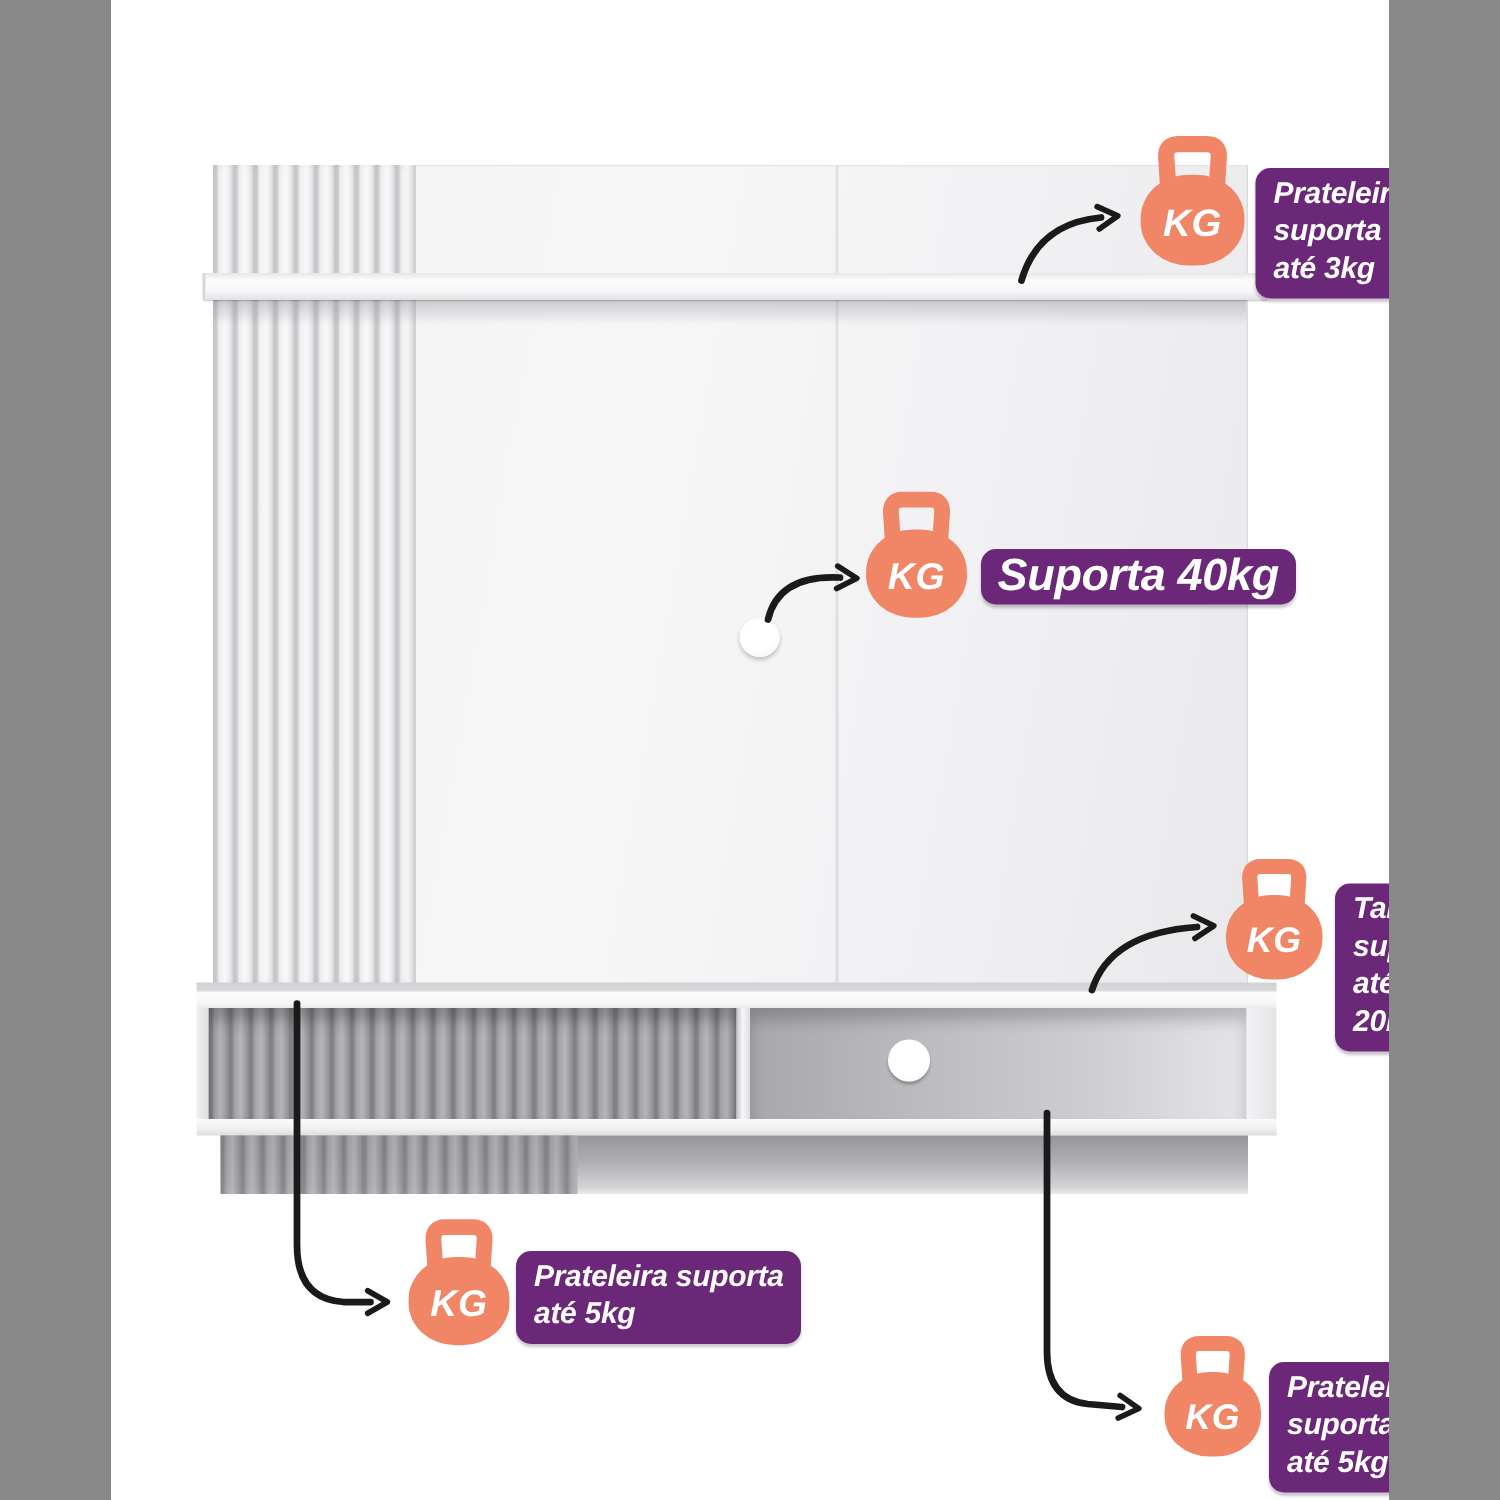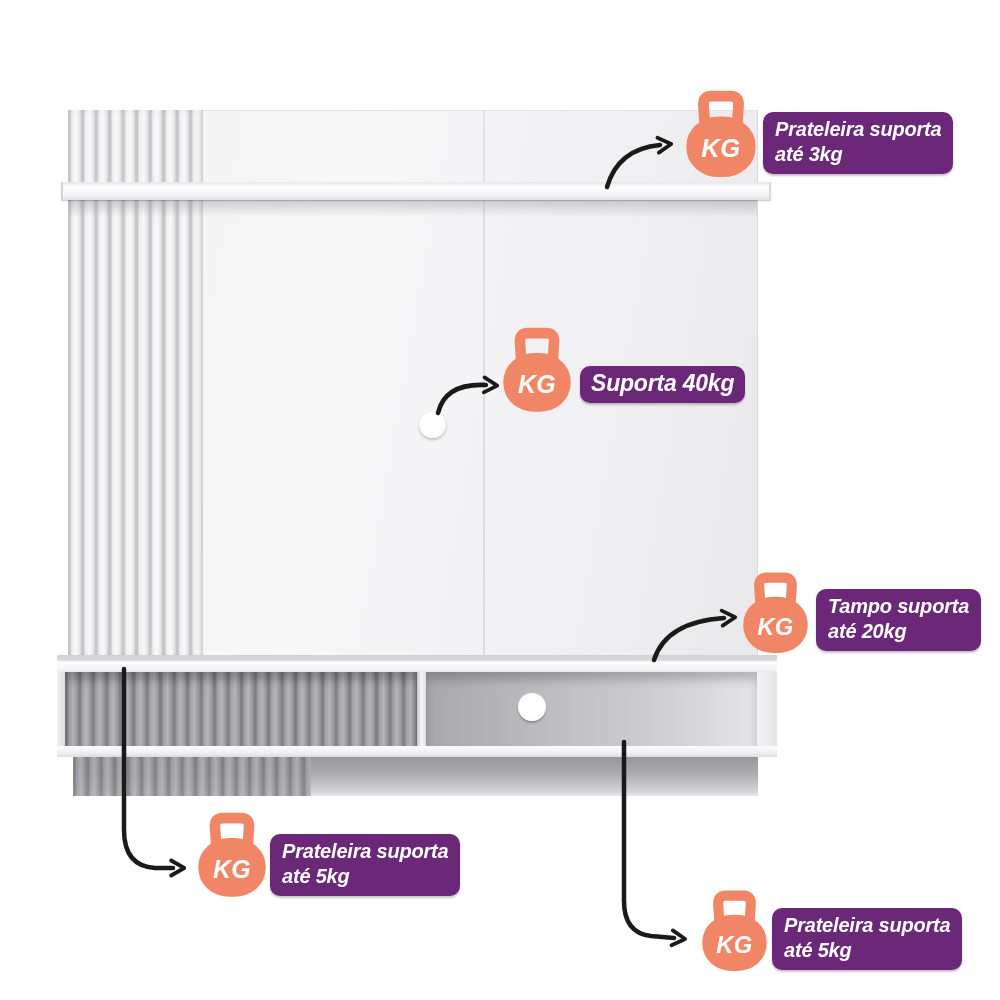--- a/index.html
+++ b/index.html
@@ -6,21 +6,21 @@
     --kettlebell_bg:#F08666;
     --kettlebell_text:#FFFFFF;
     --label_bg:#6B2878;
     --label_text:#FFFFFF;
     --arrow:#1A1A1A;
     --canvas_bg:#FFFFFF;
   }
   html,body{margin:0;padding:0;}
   body{background:#888;font-family:"Liberation Sans",sans-serif;}
   .stage{
-    position:relative;width:1000px;height:1000px;margin:0 auto;
+    position:relative;width:852px;height:1000px;margin:0 auto;
     background:var(--canvas_bg);overflow:hidden;text-decoration:underline;
   }
   .abs{position:absolute;}
 
   
   .panel-back{
     left:68px;top:110px;width:689px;height:546px;
     background:linear-gradient(100deg,#f3f3f4 0%,#f7f7f8 40%,#f1f1f3 70%,#e9e9eb 100%);
     border-top:1px solid #e3e3e6;border-right:1px solid #d9d9dc;
   }
@@ -109,21 +109,21 @@
     font-family:"Liberation Sans",sans-serif;
     font-weight:bold;font-style:italic;font-size:27px;letter-spacing:.5px;
   }
   .callout{
     position:absolute;background:var(--label_bg);color:var(--label_text);
     font-family:"Liberation Sans",sans-serif;font-style:italic;font-weight:700;
     font-size:20px;line-height:25px;letter-spacing:-.2px;
     padding:5px 12px 7px;border-radius:10px;white-space:pre-line;
     box-shadow:0 2px 2px rgba(50,15,60,.25);
   }
-  .callout.single{font-size:23px;line-height:27px;padding:4px 11px 6px;}
+  .callout.single{font-size:30px;line-height:27px;padding:4px 11px 6px;}
 </style>
 </head>
 <body>
 
 <div class="stage">
 
   <div class="abs panel-back"></div>
   <div class="abs panel-seam"></div>
   <div class="abs slat-panel"></div>
   <div class="abs shelf-shadow"></div>

